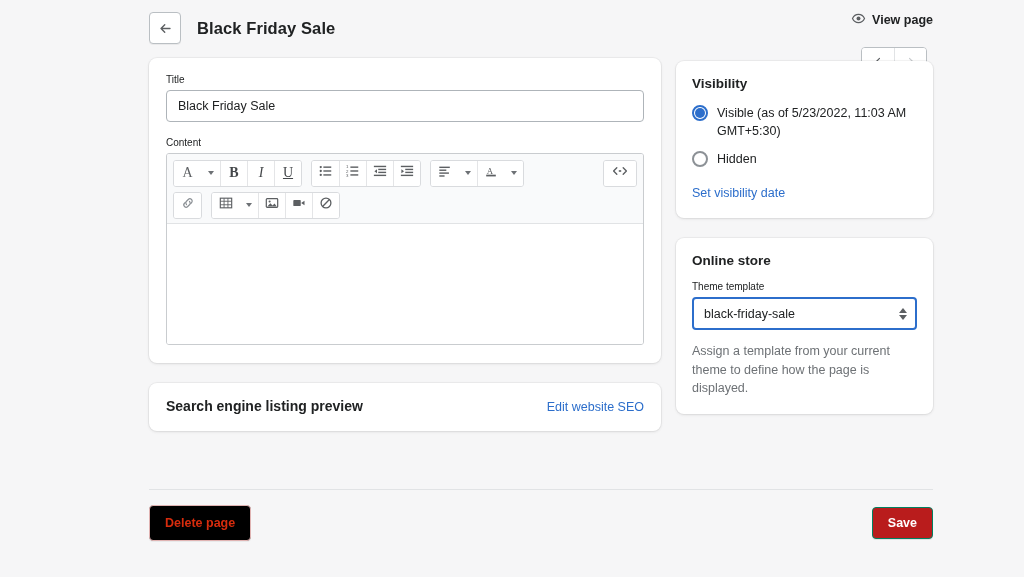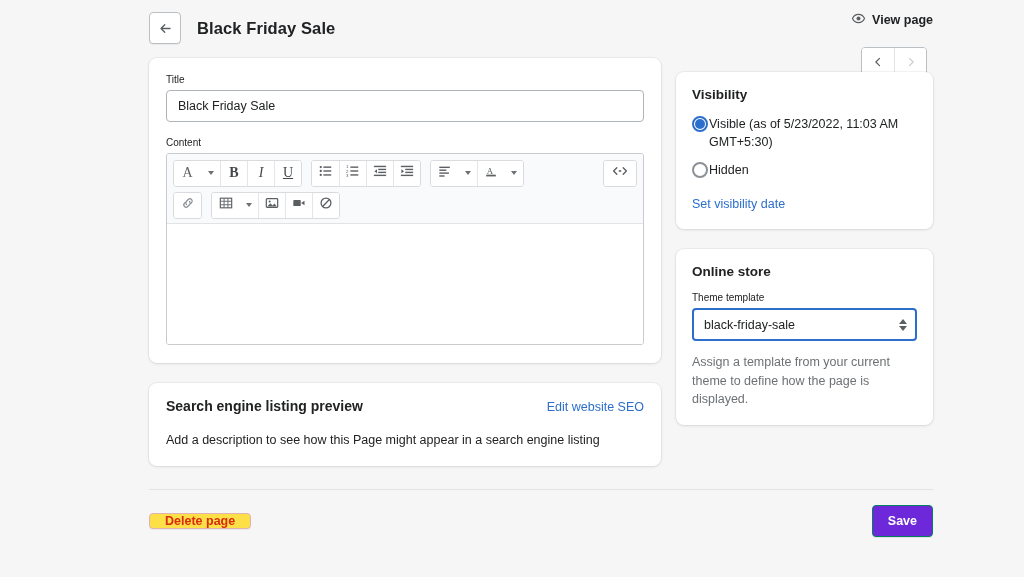--- a/index.html
+++ b/index.html
@@ -72,21 +72,21 @@
   .pager .disabled { cursor: default; }
 
   
   .col-main {
     position: absolute;
     left: 149px; top: 58px;
     width: 512px;
   }
   .col-side {
     position: absolute;
-    left: 676px; top: 72px;
+    left: 676px; top: 61px;
     width: 257px;
   }
 
   .card {
     background: #fff;
     border-radius: 8px;
     box-shadow: 0 0 0 1px rgba(63,63,68,0.05), 0 1px 3px rgba(63,63,68,0.12);
   }
 
   
@@ -176,21 +176,21 @@
     font-size: 12.5px; color: #202223; line-height: 1.45;
   }
 
   
   .card-side { padding: 15px 16px 17px 16px; }
   .side-title {
     font-size: 13.5px; font-weight: 700; color: #202223;
     margin-bottom: 13px;
   }
   .radio-row {
-    display: flex; align-items: flex-start; gap: 1px;
+    display: flex; align-items: flex-start; gap: 9px;
     margin-bottom: 9px;
   }
   .radio {
     width: 16px; height: 16px; border-radius: 50%;
     border: 2px solid #8c9196; background: #fff;
     flex: none; margin-top: 1px;
     position: relative; cursor: pointer;
   }
   .radio.checked {
     border-color: #2c6ecb;
@@ -241,37 +241,37 @@
     width: 784px; height: 1px;
     background: #e1e3e5;
   }
   .footer {
     position: absolute;
     left: 149px; top: 505px;
     width: 784px;
     display: flex; align-items: center; justify-content: space-between;
   }
   .btn-delete {
-    height: 16px;
+    height: 36px;
     padding: 0 15px;
     border: 1px solid #e0b3b2;
     border-radius: 4px;
-    background: #fde047;
+    background: #000000;
     color: #d72c0d;
     font-size: 12.5px; font-weight: 600;
     cursor: pointer;
     font-family: inherit;
     box-shadow: 0 1px 0 rgba(0,0,0,0.05);
   }
   .btn-save {
     height: 32px;
     padding: 0 15px;
     border: 1px solid #008060;
     border-radius: 4px;
-    background: #6d28d9;
+    background: #b91c1c;
     color: #fff;
     font-size: 12.5px; font-weight: 600;
     cursor: pointer;
     font-family: inherit;
     box-shadow: 0 1px 0 rgba(0,0,0,0.08);
   }
 </style>
 </head>
 <body>
 
@@ -508,21 +508,20 @@
           <div class="editor-body"></div>
         </div>
       </div>
     </div>
 
     <div class="card card-seo">
       <div class="seo-head">
         <div class="seo-title">Search engine listing preview</div>
         <a class="link">Edit website SEO</a>
       </div>
-      <div class="seo-body">Add a description to see how this Page might appear in a search engine listing</div>
     </div>
   </div>
 
   <div class="col-side">
 
     <div class="card card-side">
       <div class="side-title">Visibility</div>
 
       <div class="radio-row">
         <span class="radio checked"></span>

